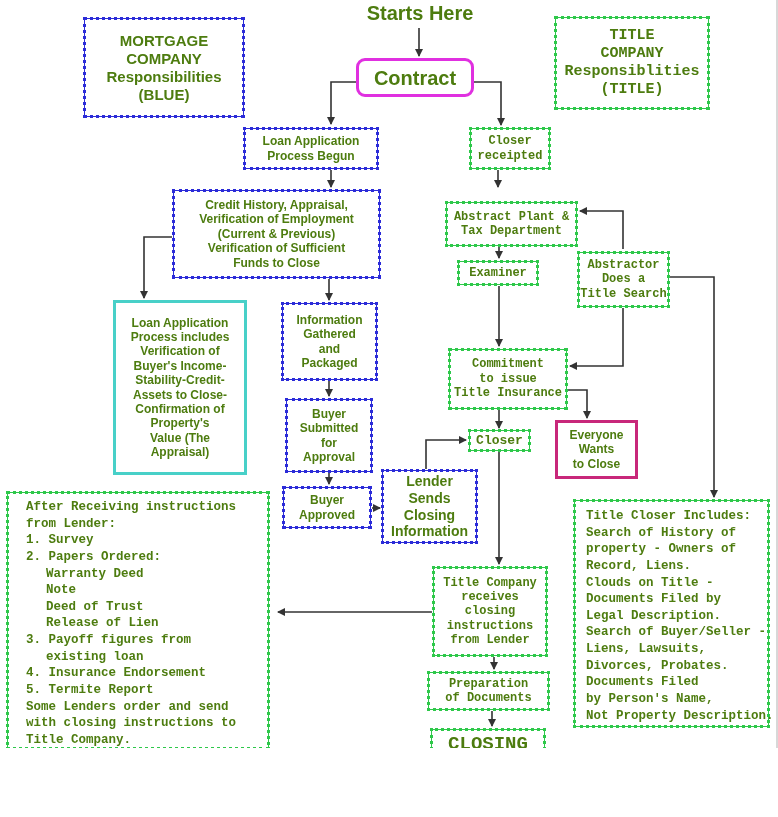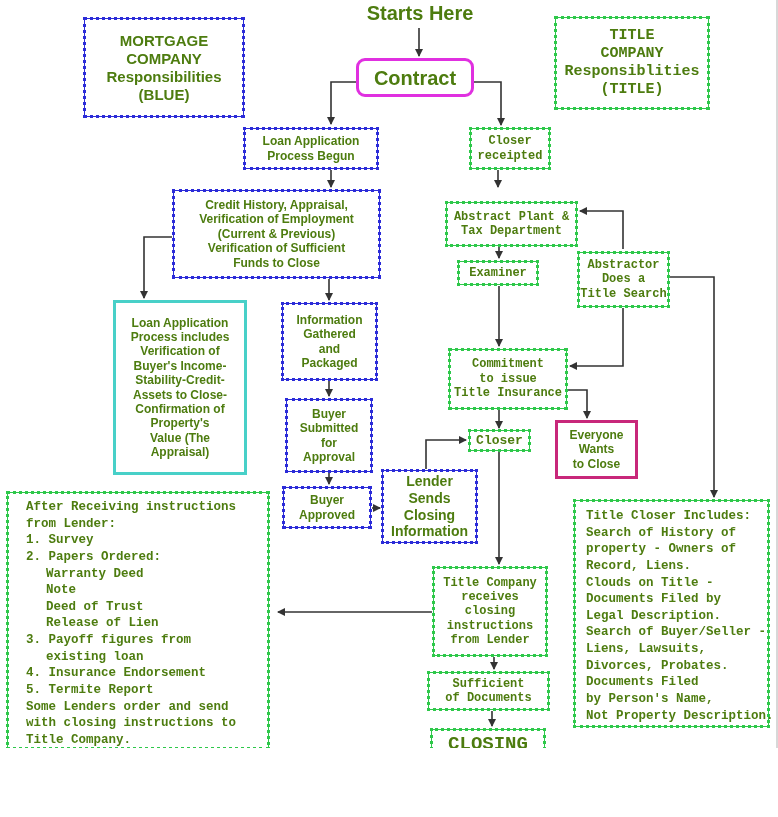--- a/index.html
+++ b/index.html
@@ -151,21 +151,21 @@
       <span class="ln">Closer</span>
     </div>
   <div class="box green" style="left:432px;top:566px;width:116px;height:91px;font-size:12px;">
       <span class="ln">Title Company</span>
       <span class="ln">receives</span>
       <span class="ln">closing</span>
       <span class="ln">instructions</span>
       <span class="ln">from Lender</span>
     </div>
   <div class="box green" style="left:427px;top:671px;width:123px;height:40px;font-size:12px;">
-      <span class="ln">Sufficient</span>
+      <span class="ln">Preparation</span>
       <span class="ln">of Documents</span>
     </div>
   <div class="box green" style="left:430px;top:728px;width:116px;height:83px;font-size:19px;line-height:1.3;">
       <span class="ln">CLOSING</span>
       <span class="ln">&amp;</span>
       <span class="ln">FUNDING</span>
     </div>
 
   <div class="box green left" id="after-box" style="left:6px;top:491px;width:264px;height:259px;font-size:12.5px;padding:5px 0 0 17px;line-height:1.33;">
       <span class="ln">After Receiving instructions</span>

